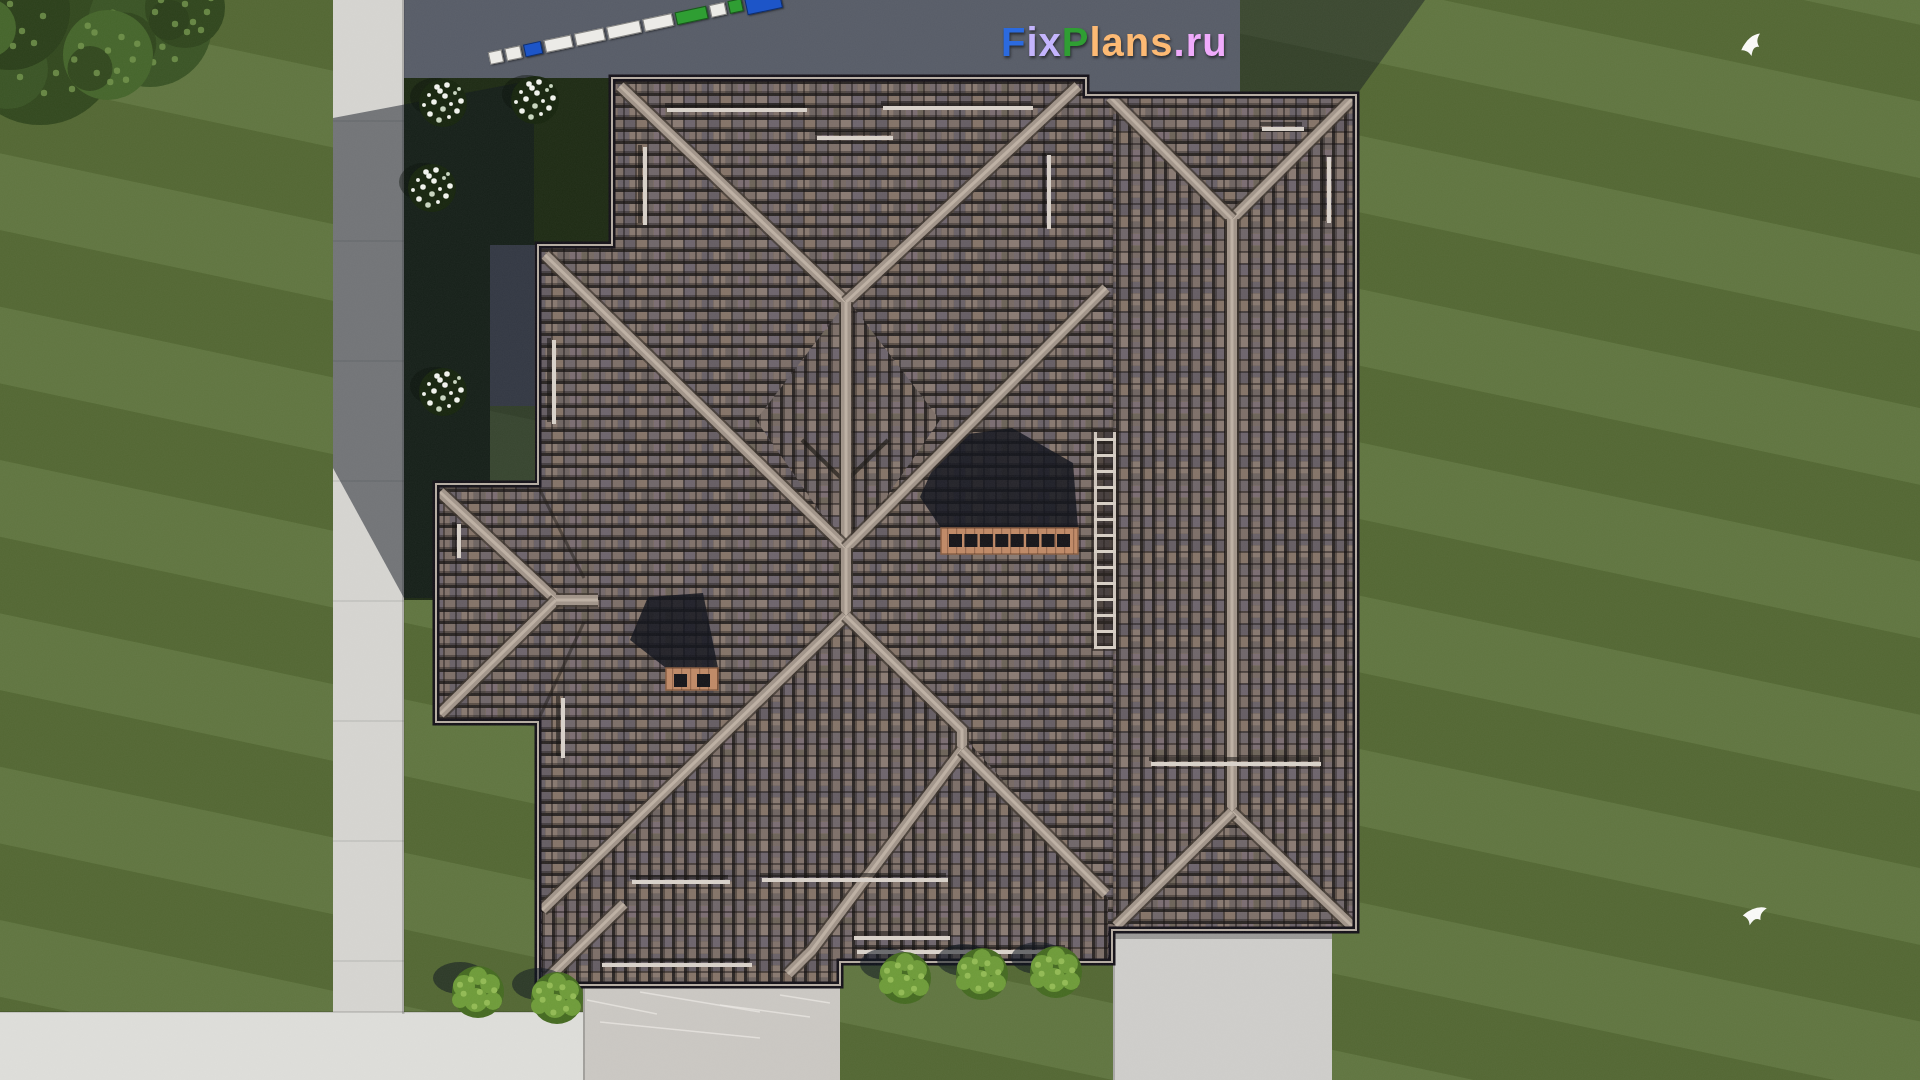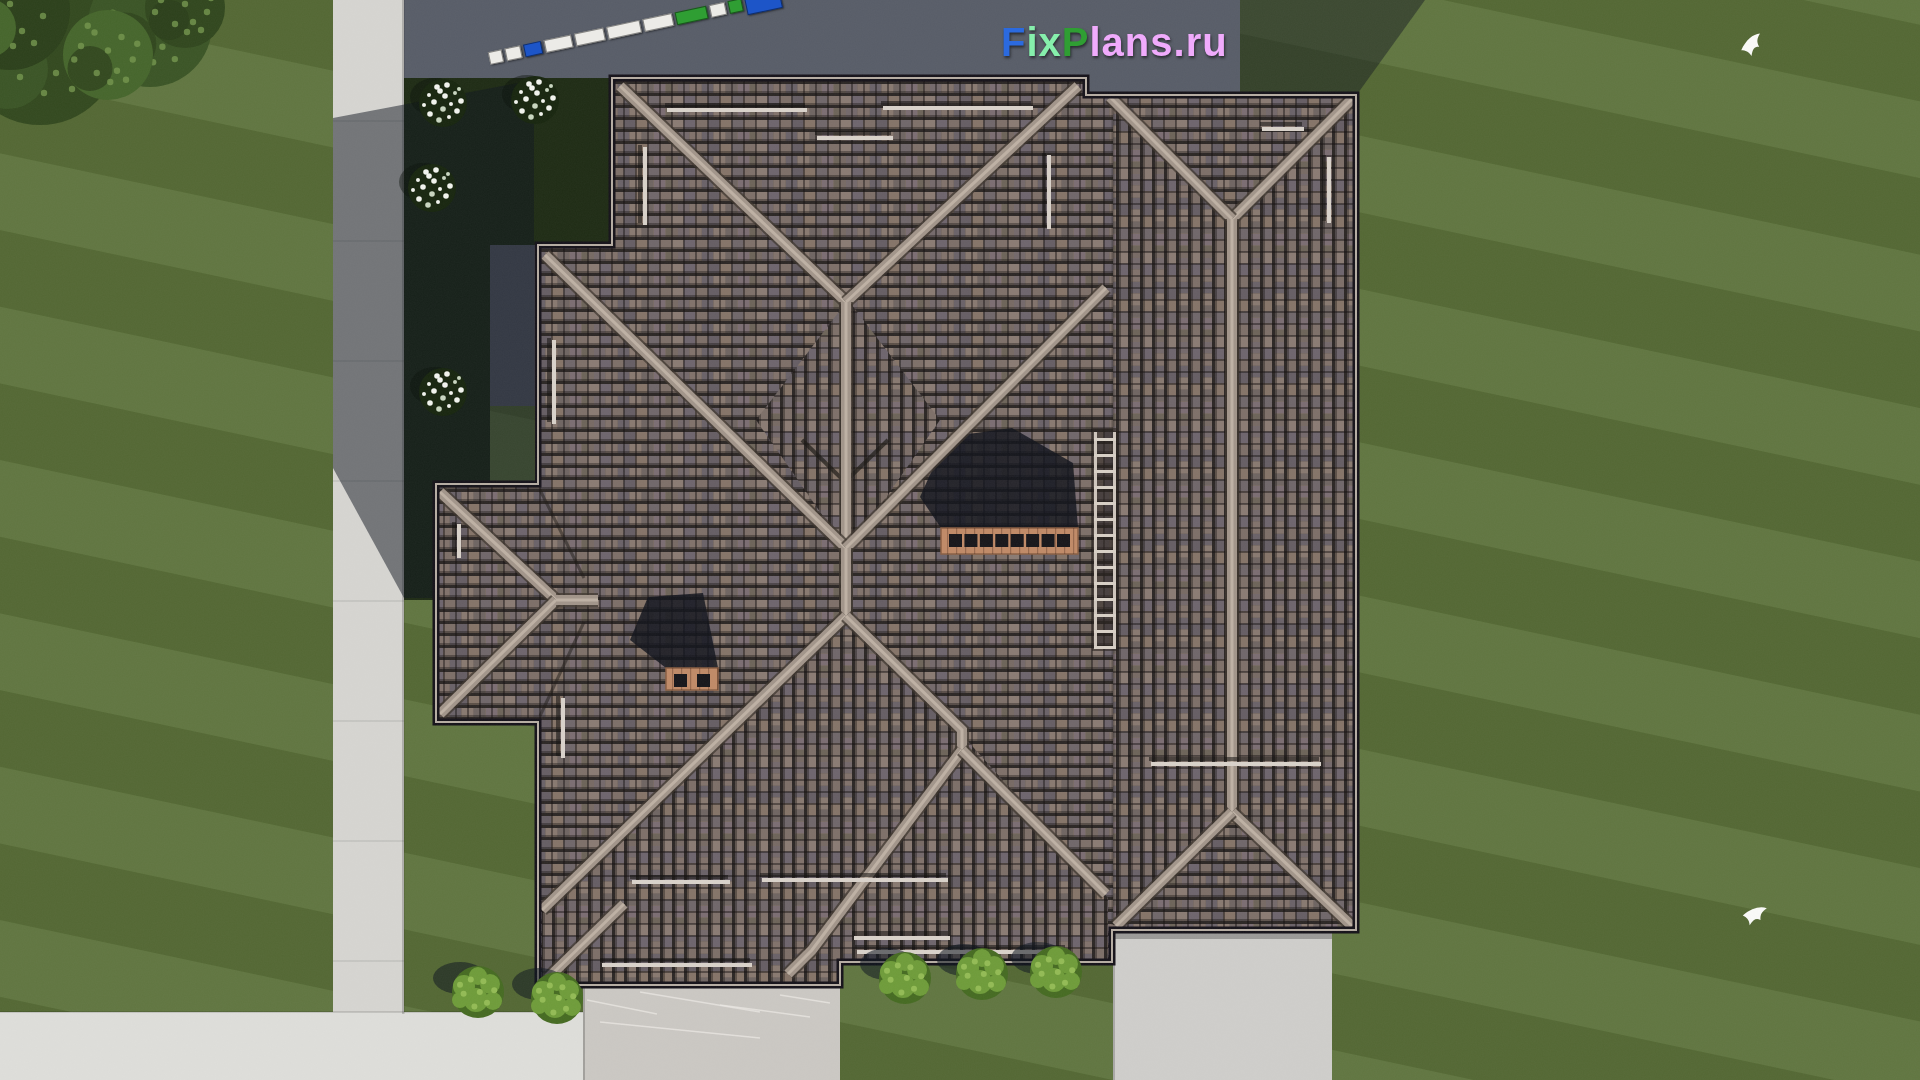--- a/index.html
+++ b/index.html
@@ -549,14 +549,14 @@
       <div class="seg" style="width: 16px; background: rgb(29, 85, 200);"></div>
       <div class="seg" style="width: 26px; background: rgb(236, 235, 231);"></div>
       <div class="seg" style="width: 28px; background: rgb(236, 235, 231);"></div>
       <div class="seg" style="width: 32px; background: rgb(236, 235, 231);"></div>
       <div class="seg" style="width: 28px; background: rgb(236, 235, 231);"></div>
       <div class="seg" style="width: 30px; background: rgb(47, 158, 51);"></div>
       <div class="seg" style="width: 14px; background: rgb(236, 235, 231);"></div>
       <div class="seg" style="width: 12px; background: rgb(47, 158, 51);"></div>
       <div class="seg big" style="width: 34px; background: rgb(29, 85, 200);"></div>
     </div>
-  <div id="logo" style="left: 1001px; top: 20px; font-size: 40px;"><span style="color: rgb(43, 106, 223);">F</span><span style="color: #86efac;">ix</span><span style="color: rgb(47, 158, 51);">P</span><span style="color: #f0abfc;">lans</span><span style="color: #f0abfc;">.ru</span></div>
+  <div id="logo" style="left: 1001px; top: 20px; font-size: 40px;"><span style="color: rgb(43, 106, 223);">F</span><span style="color: #c4b5fd;">ix</span><span style="color: rgb(47, 158, 51);">P</span><span style="color: #fdba74;">lans</span><span style="color: #f0abfc;">.ru</span></div>
 </div>
 
 </body></html>

